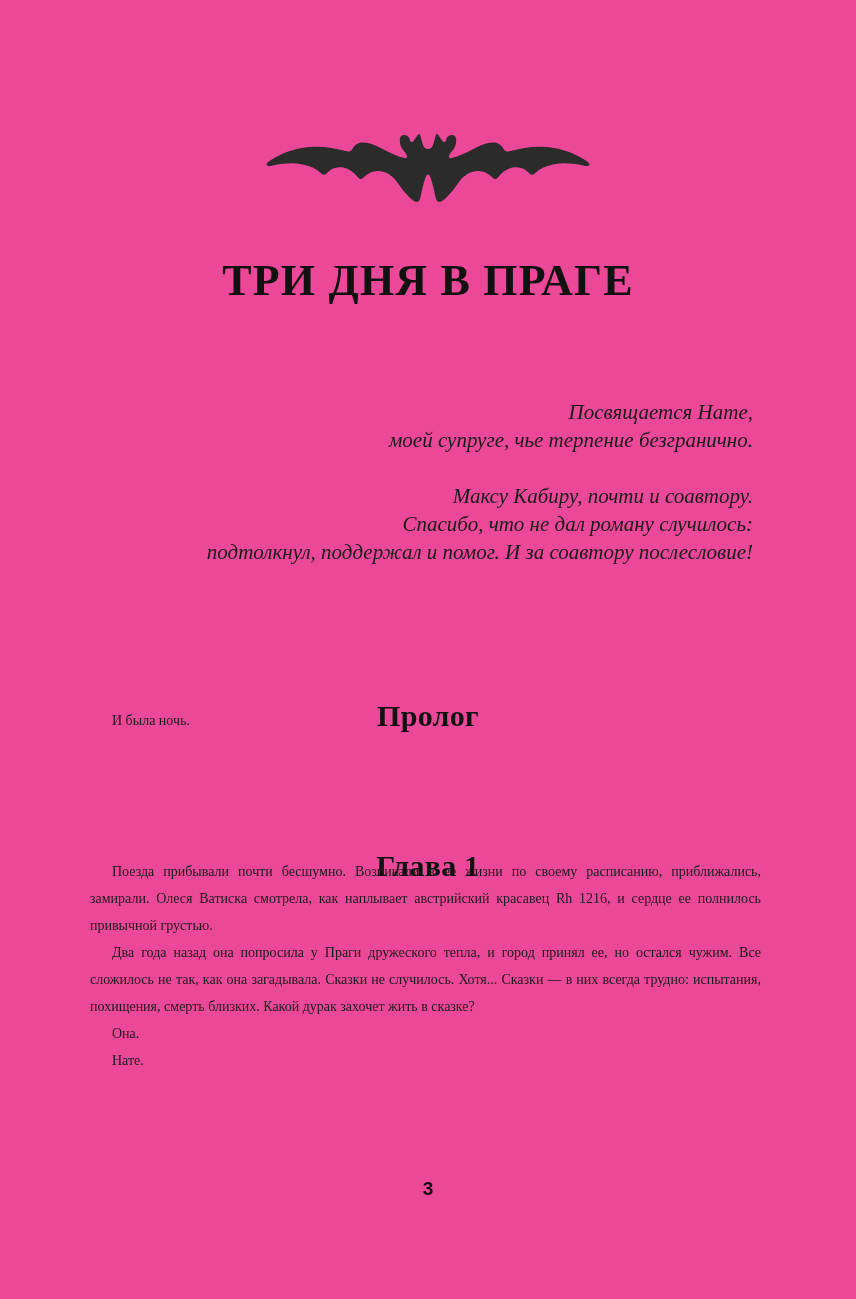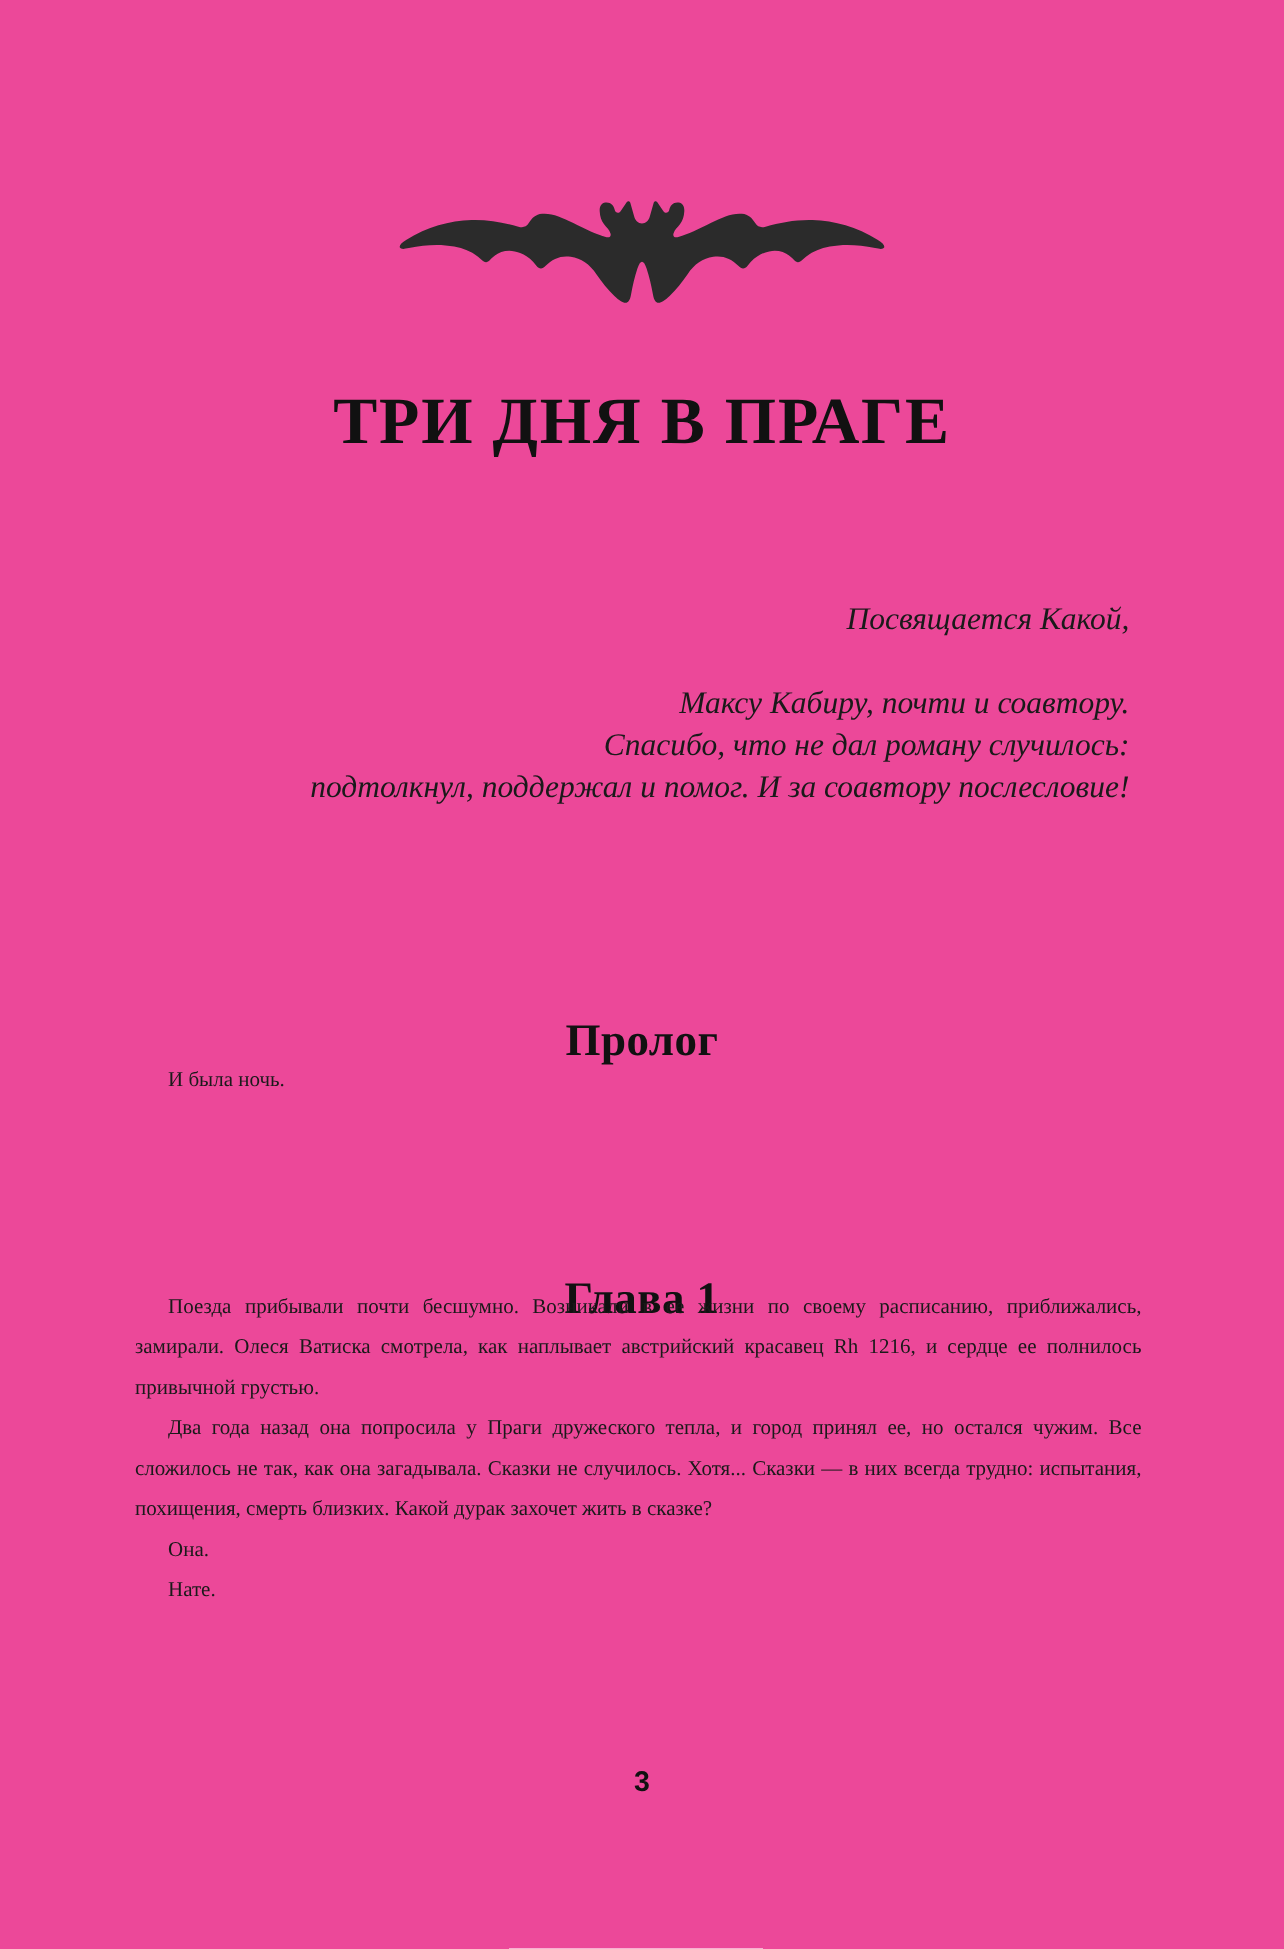--- a/index.html
+++ b/index.html
@@ -78,21 +78,21 @@
     position: absolute;
     left: 0;
     right: 0;
     text-align: center;
     font-family: "Liberation Serif", "DejaVu Serif", serif;
     font-weight: bold;
     font-size: 30px;
     letter-spacing: 0.3px;
     color: #111111;
   }
-  .heading-prologue { top: 652px; }
+  .heading-prologue { top: 674px; }
   .heading-chapter  { top: 824px; }
 
   
   .body-block {
     position: absolute;
     left: 90px;
     width: 671px;
     font-family: "Liberation Serif", "DejaVu Serif", serif;
     font-size: 14px;
     line-height: 27px;
@@ -198,21 +198,22 @@
         C166.5 14.2 164.5 16 162 16
         Z"></path>
     </svg>
   </div>
 
   <h1 class="book-title">ТРИ ДНЯ В ПРАГЕ</h1>
 
   <div class="dedications">
 
     <div class="dedication-block">
-      <span class="dedication-line">Посвящается Какой,</span>
+      <span class="dedication-line">Посвящается Нате,</span>
+      <span class="dedication-line">моей супруге, чье терпение безгранично.</span>
     </div>
 
     <div class="dedication-block">
       <span class="dedication-line">Максу Кабиру, почти и соавтору.</span>
       <span class="dedication-line">Спасибо, что не дал роману случилось:</span>
       <span class="dedication-line">подтолкнул, поддержал и помог. И за соавтору послесловие!</span>
     </div>
 
   </div>
 

